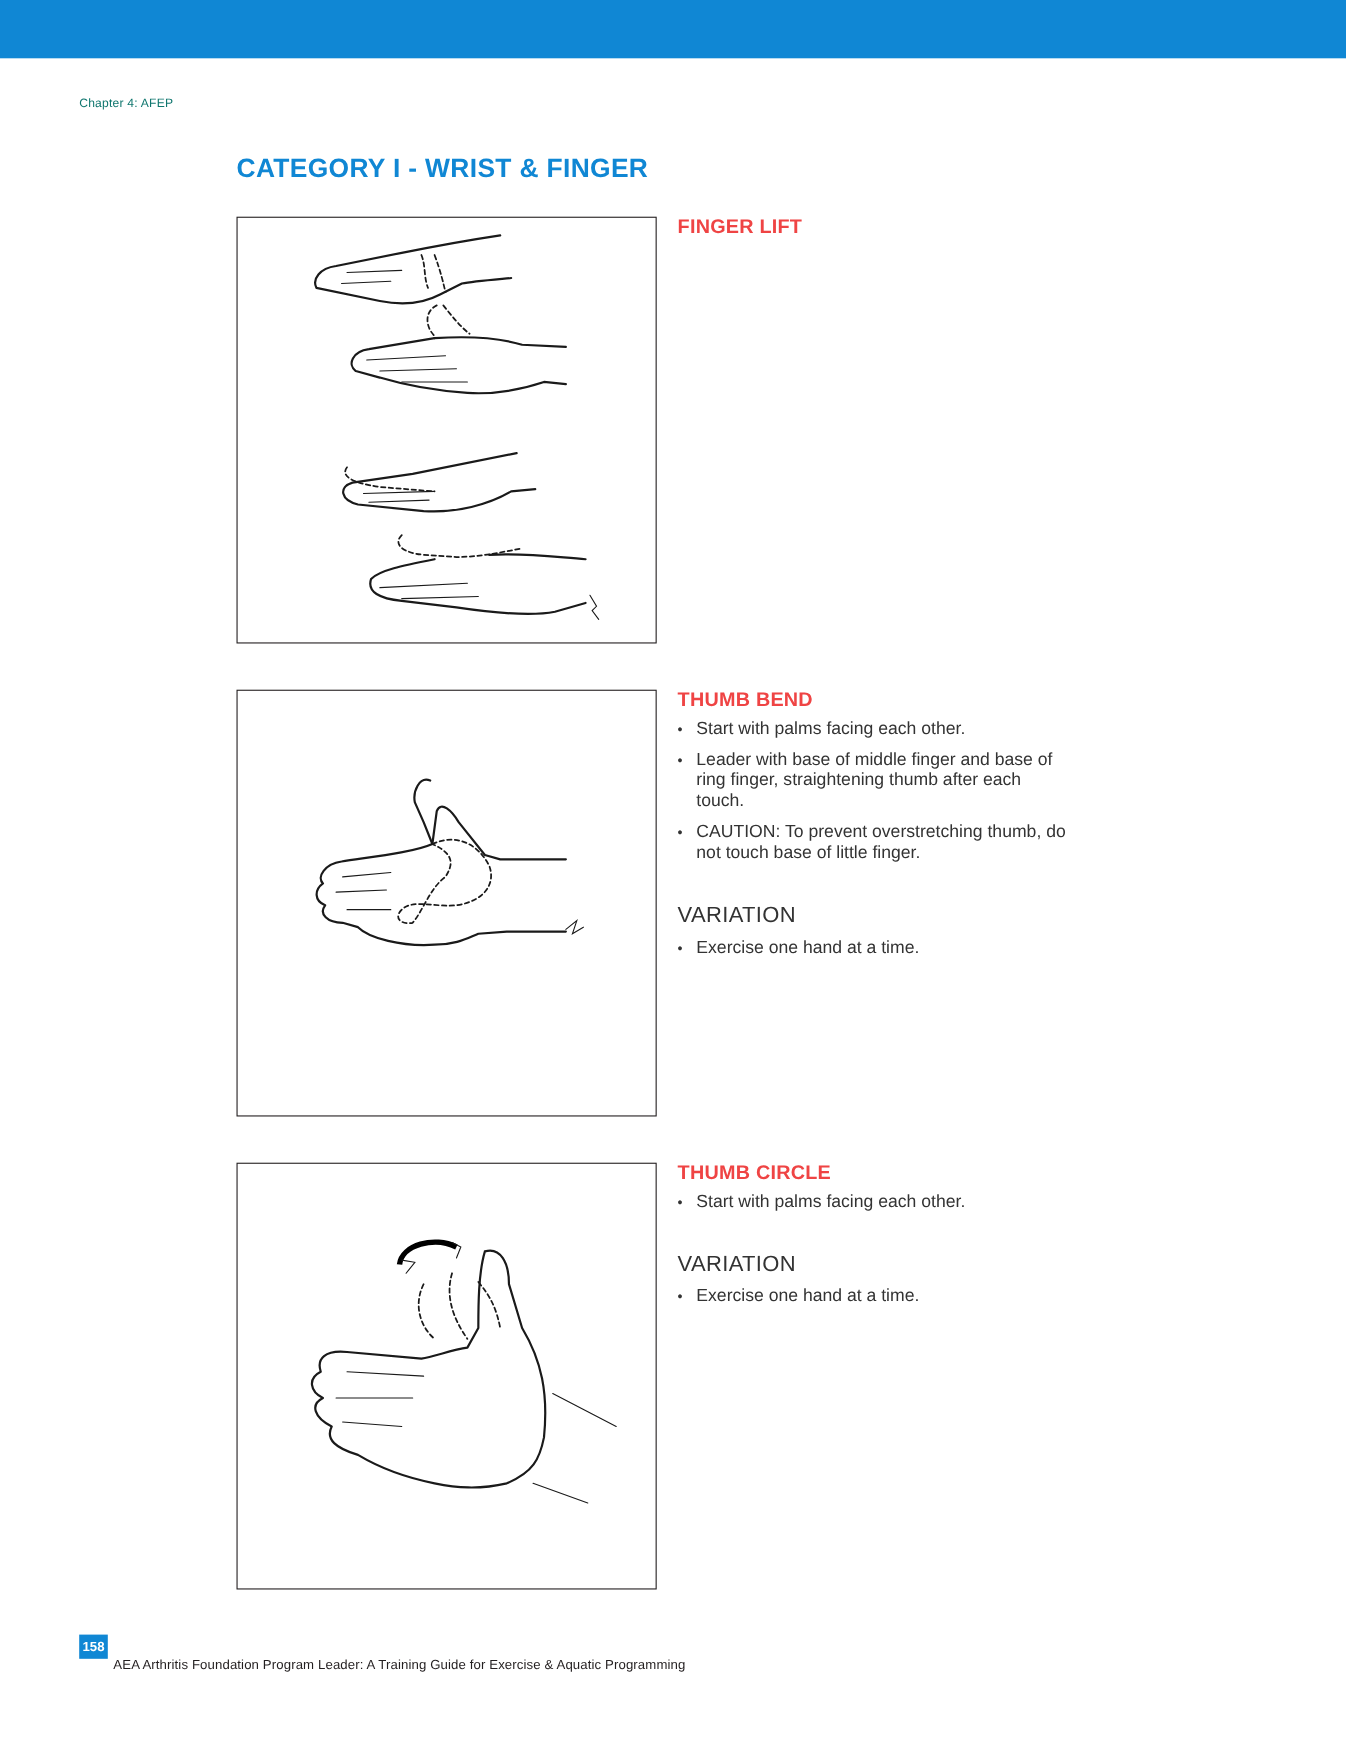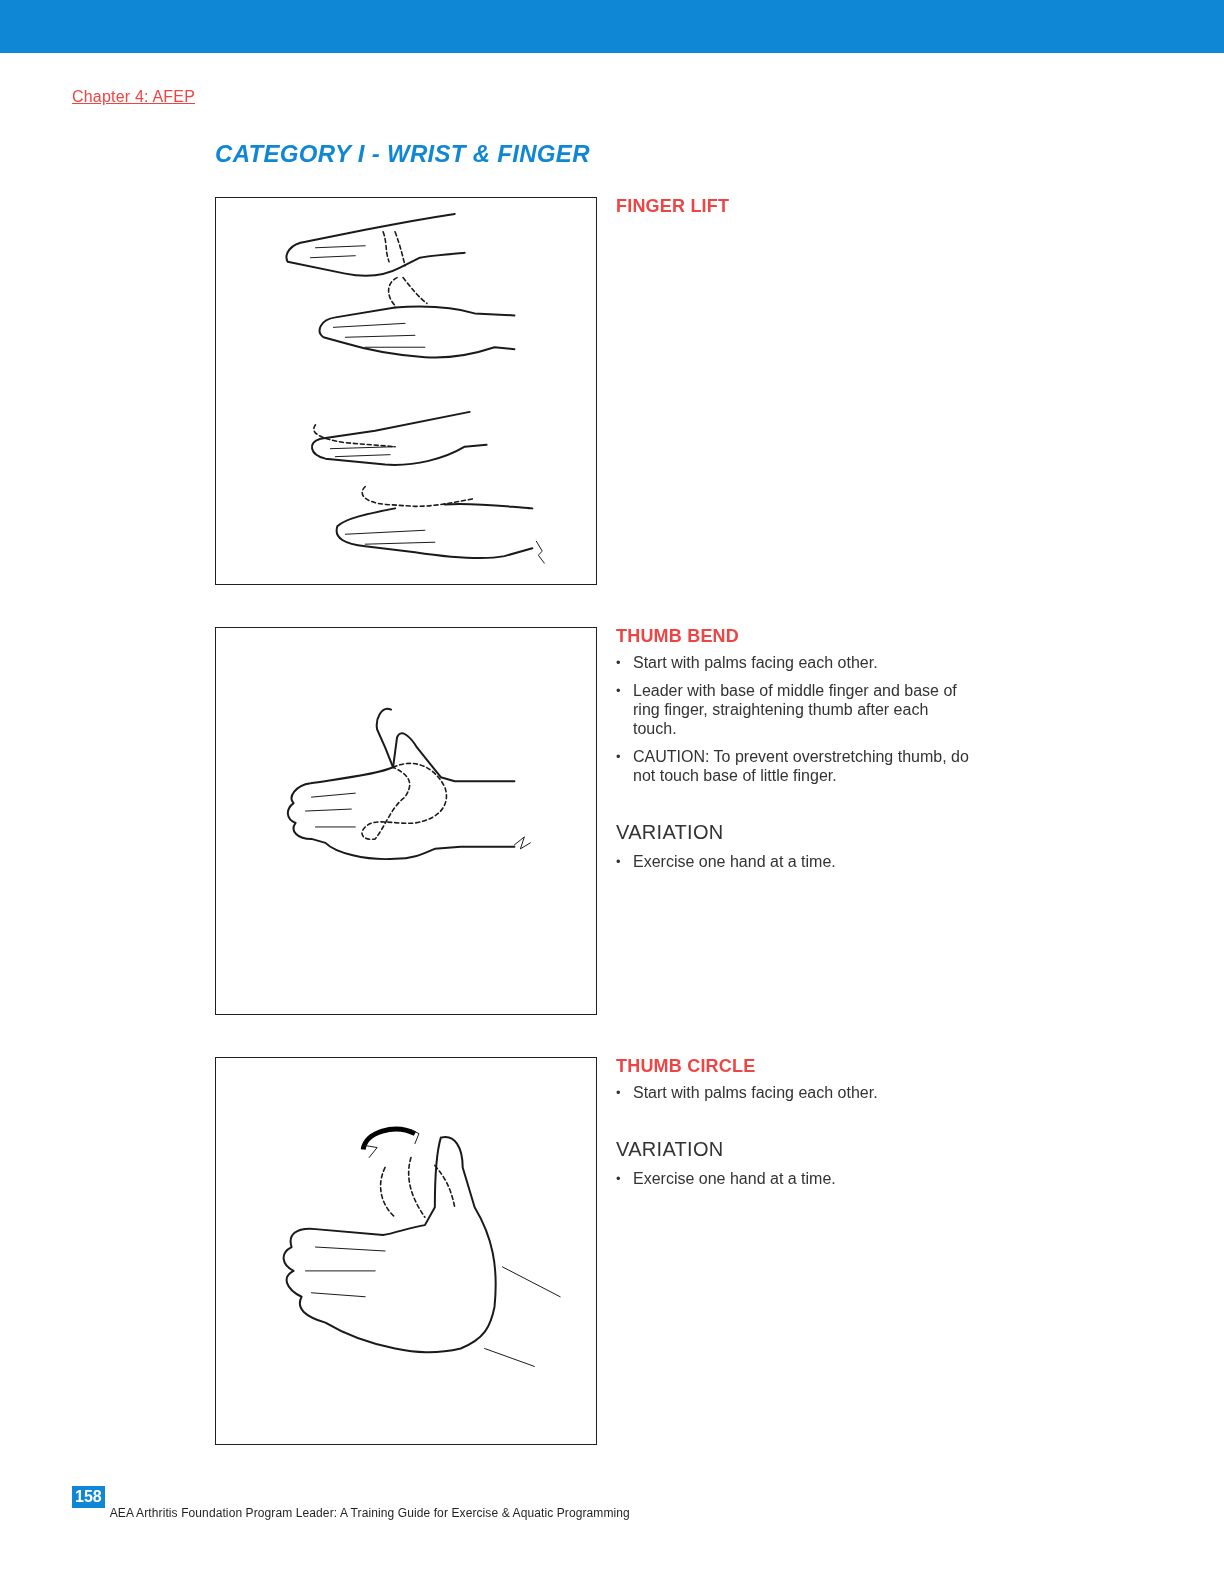--- a/index.html
+++ b/index.html
@@ -1,33 +1,33 @@
 <!DOCTYPE html>
 <html><head>
 <meta charset="utf-8">
 <style>
   html, body { margin:0; padding:0; background:#fff; }
   body { width:1224px; height:1584px; position:relative; overflow:hidden;
          font-family:"Liberation Sans", "DejaVu Sans", sans-serif; color:#231f20; }
   .topbar { position:absolute; left:0; top:0; width:1224px; height:53px; background:#1087d4; }
-  .chapter { position:absolute; left:72px; top:88px; font-size:16px; color:#ef4444; letter-spacing:0.2px;text-decoration:underline; }
+  .chapter { position:absolute; left:72px; top:88px; font-size:11px; color:#0f766e; letter-spacing:0.2px; }
   .cat-title { position:absolute; left:215px; top:140px; font-size:24px; font-weight:bold;
-               color:#1087d4; letter-spacing:0.3px;font-style:italic; }
+               color:#1087d4; letter-spacing:0.3px; }
   .figure { position:absolute; left:215px; width:382px; height:388px; border:1px solid #231f20;
             background:#fff; box-sizing:border-box; }
   .figure svg { width:100%; height:100%; display:block; }
   .exercise { position:absolute; left:616px; width:360px; }
   .ex-title { font-size:18px; font-weight:bold; color:#ef4444; margin:0 0 6px 0; letter-spacing:0.2px; }
   ul.bullets { list-style:none; margin:0; padding:0; }
   ul.bullets li { position:relative; padding-left:17px; font-size:16px; line-height:19px;
                   color:#333; margin-bottom:9px; }
   ul.bullets li::before { content:"•"; position:absolute; left:0; top:0; font-size:13px; color:#333; }
   .variation { font-size:20px; color:#333; margin:36px 0 8px 0; letter-spacing:0.3px; }
   .footer { position:absolute; left:72px; top:1474px; display:flex; align-items:center; }
-  .page-num { background:#1087d4; color:#fff; font-size:16px; font-weight:bold;
+  .page-num { background:#1087d4; color:#fff; font-size:12px; font-weight:bold;
               padding:3px 3px; line-height:16px; margin-right:5px; }
   .footer-text { font-size:12px; color:#231f20; letter-spacing:0.1px;margin-top:32px; }
   .ink { fill:none; stroke:#1a1a1a; stroke-width:2; stroke-linecap:round; stroke-linejoin:round; }
   .thin { fill:none; stroke:#1a1a1a; stroke-width:1; stroke-linecap:round; }
   .dash { fill:none; stroke:#1a1a1a; stroke-width:1.6; stroke-dasharray:4 3; stroke-linecap:round; }
 </style>
 </head>
 <body>
 
 <div class="topbar"></div>

